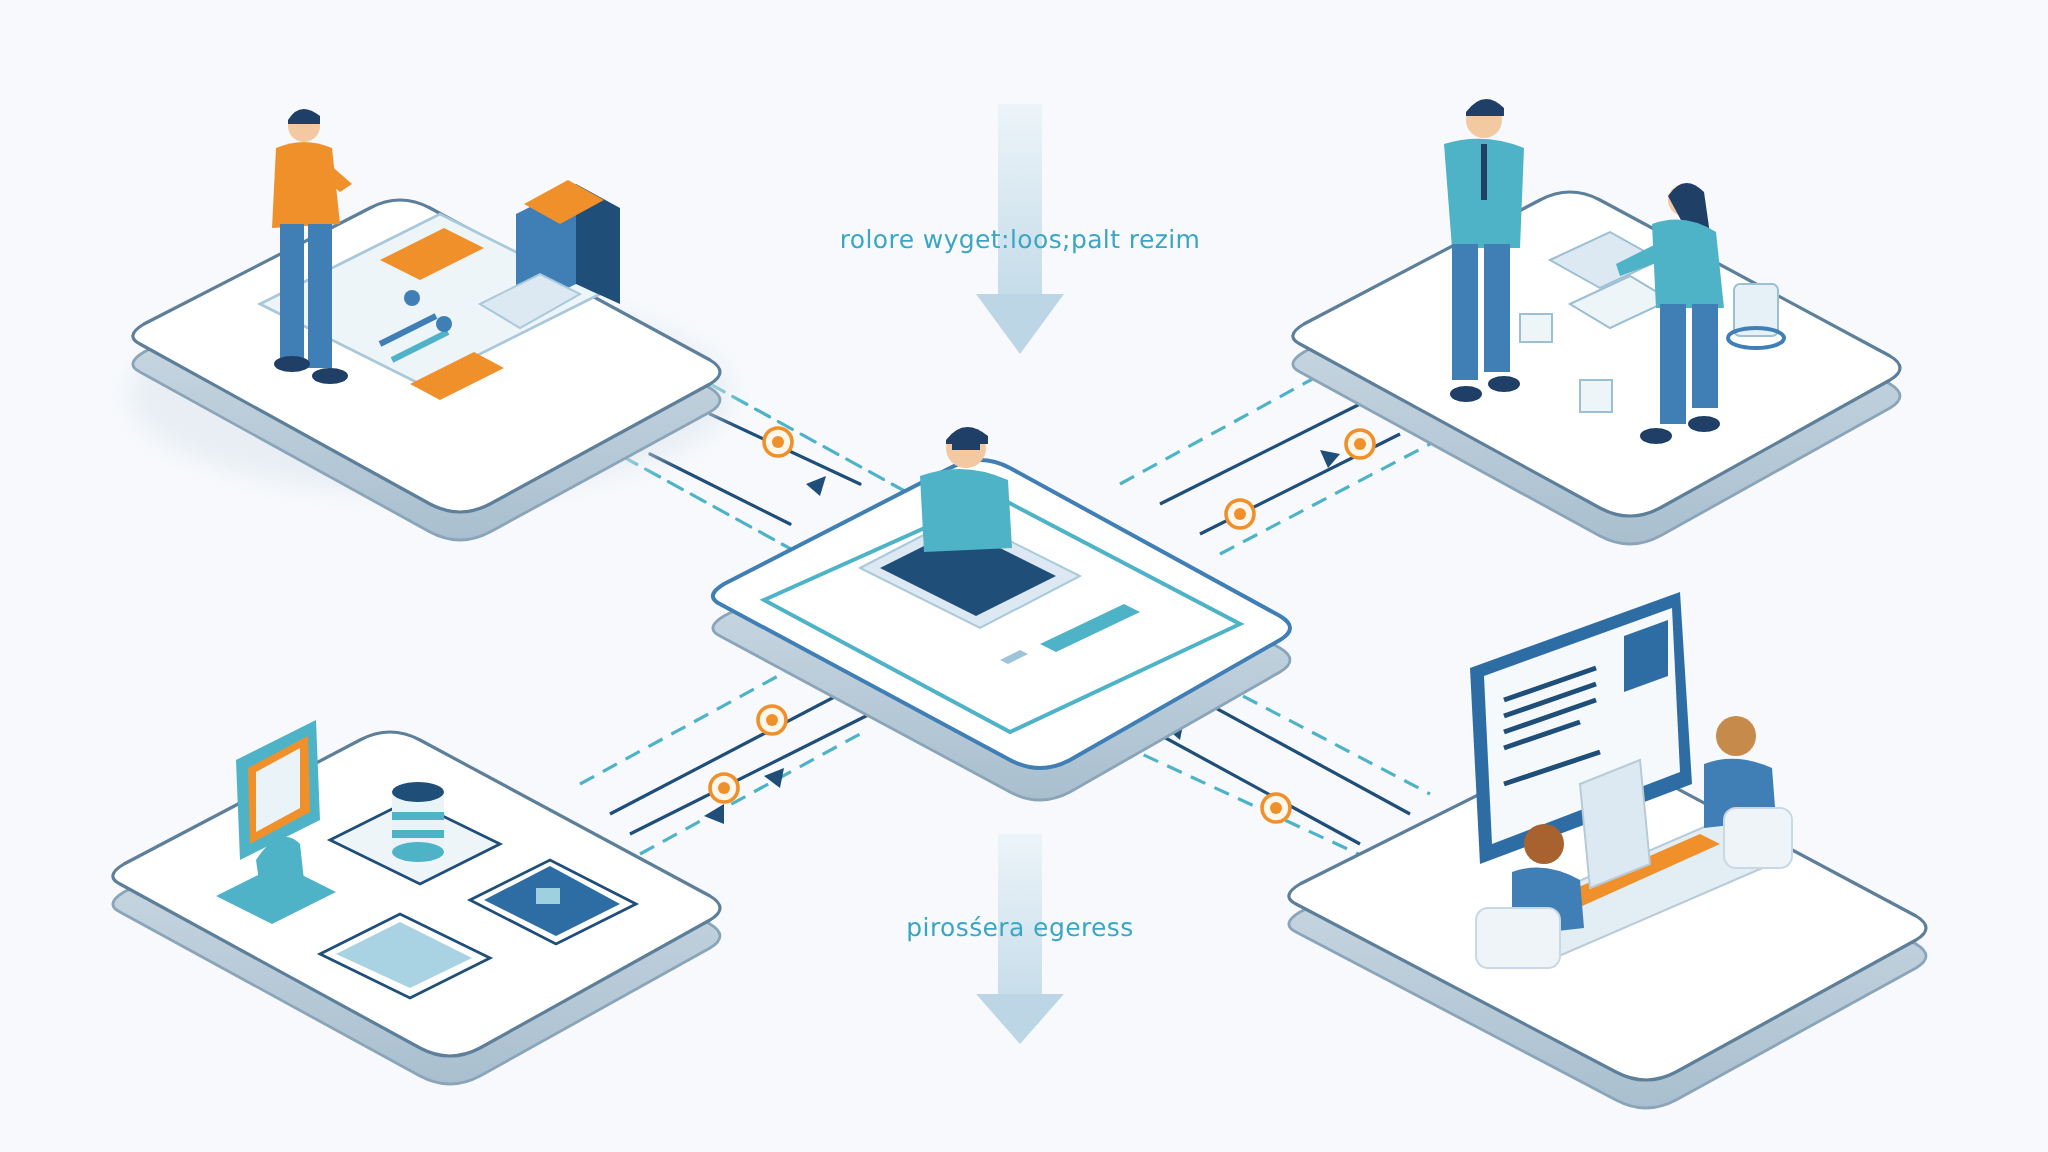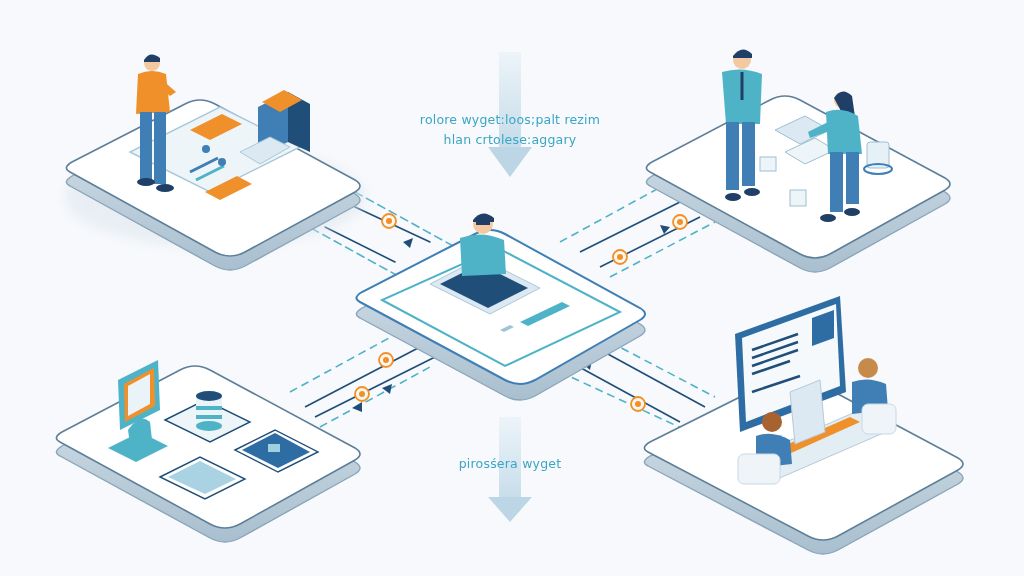--- a/index.html
+++ b/index.html
@@ -242,20 +242,19 @@
       <circle cx="483" cy="212" r="10" fill="#f3c9a2"></circle>
       <path d="M473,208 Q482,196 494,206 L494,210 L473,210 Z" fill="#1f3f66"></path>
       <rect x="476" y="210" width="14" height="3" fill="#1f3f66"></rect>
       <path d="M460,226 Q482,218 504,228 L506,262 L462,264 Z" fill="#4fb3c8"></path>
     </g>
   </g>
 </svg>
 
 <div class="label" style="left:390px; top:98px;">
   <span class="line">rolore wyget:loos;palt rezim</span>
-  <span class="line">hlan crtolese:aggary</span>
 </div>
 
 <div class="label" style="left:390px; top:442px;">
-  <span class="line">pirosśera wyget</span>
+  <span class="line">pirosśera egeress</span>
 </div>
 
 </div>
 
 </body></html>

